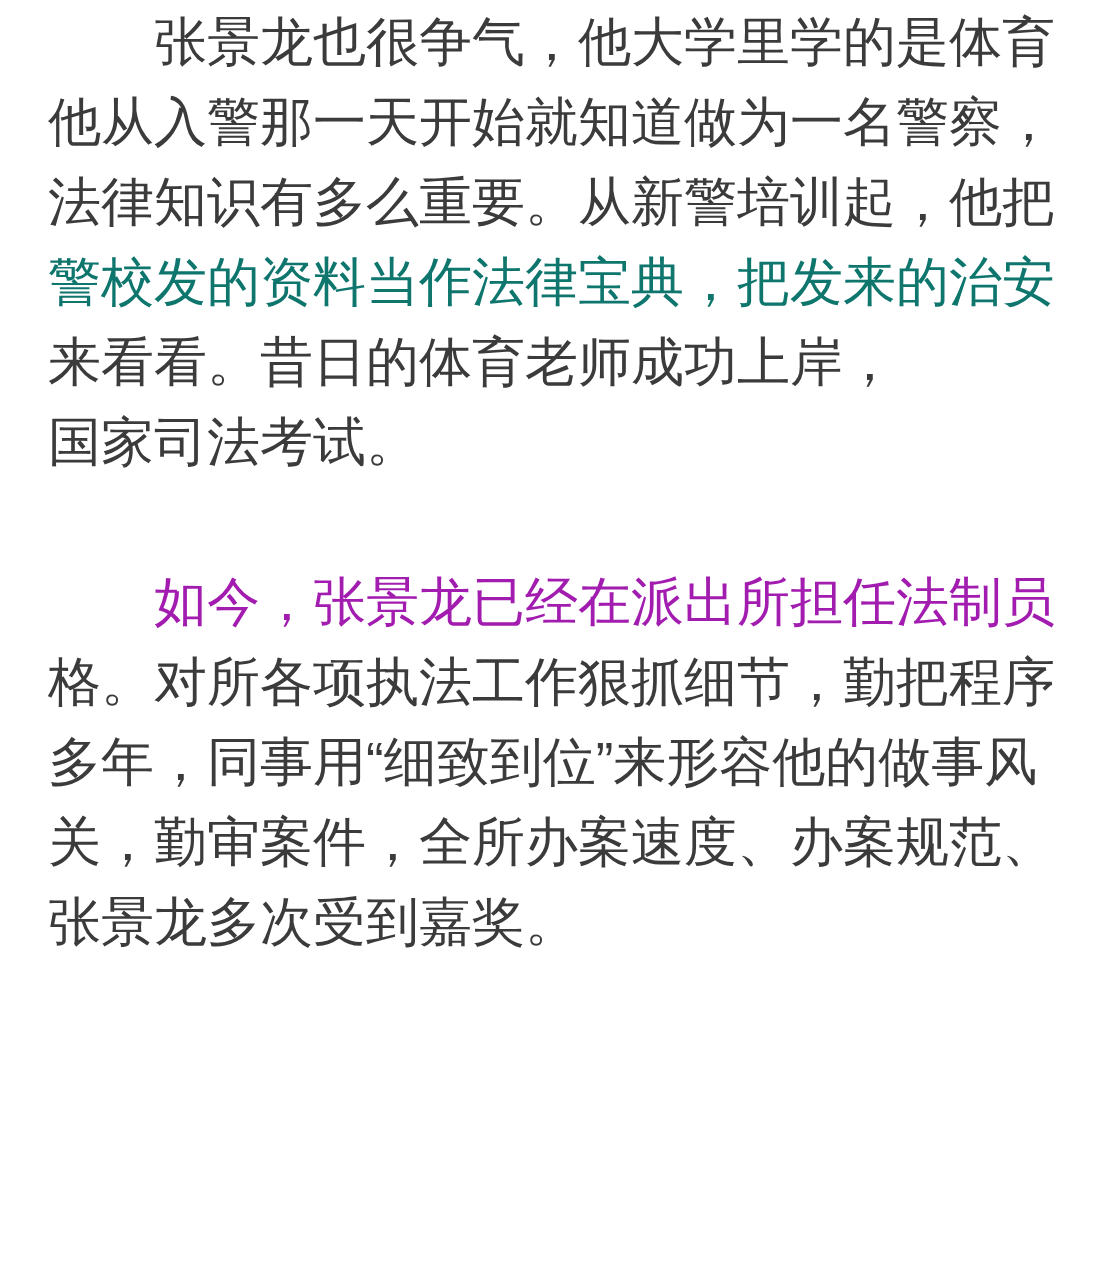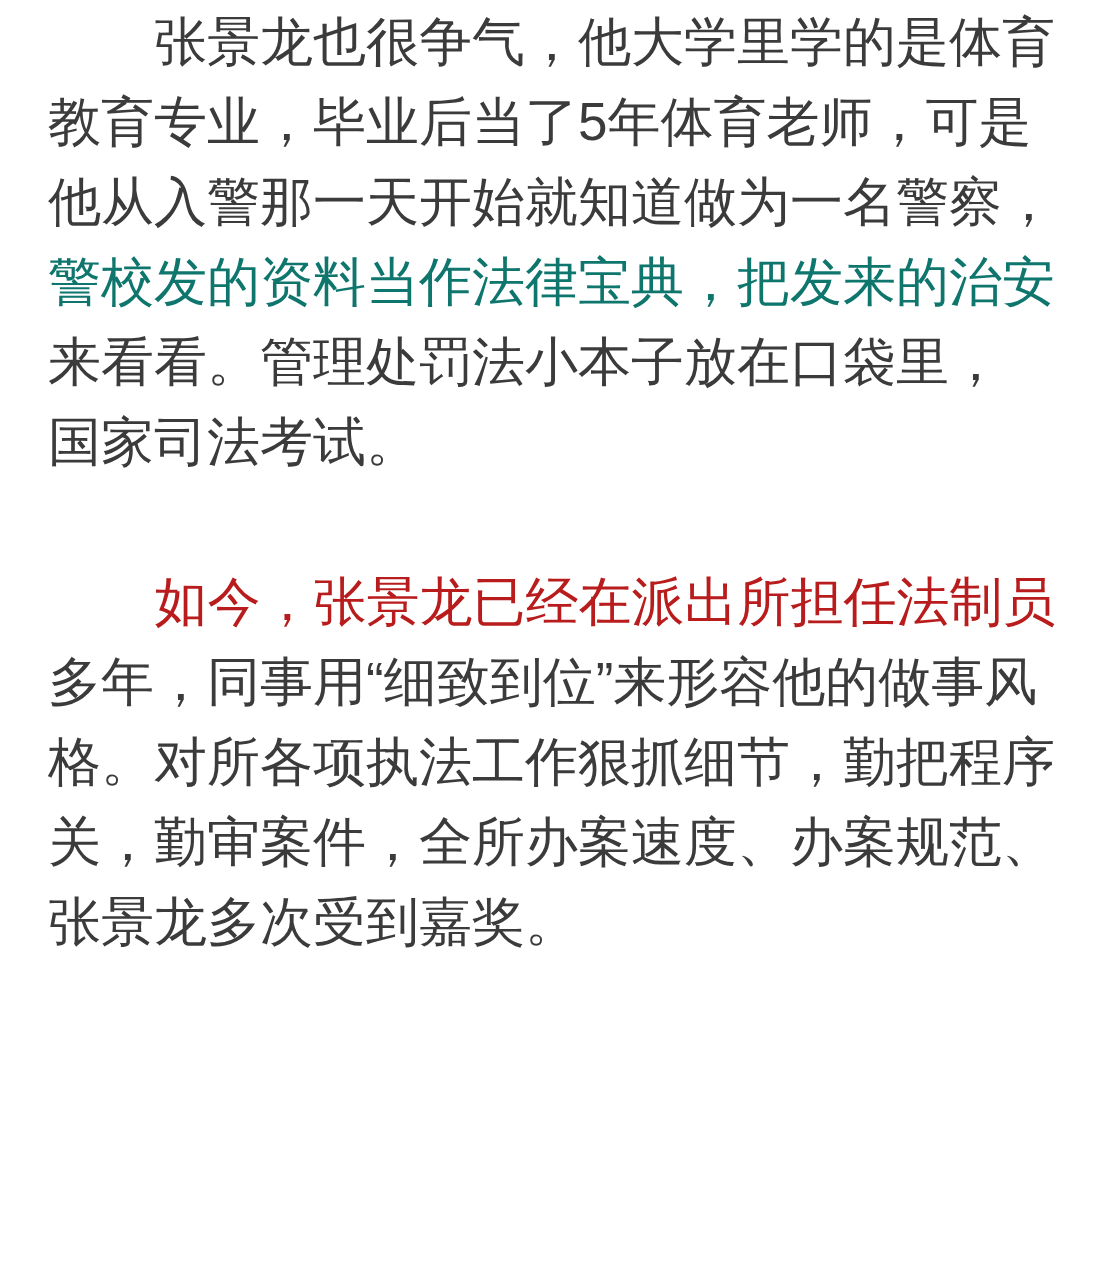--- a/index.html
+++ b/index.html
@@ -38,27 +38,27 @@
     text-indent: 106px; 
   }
 </style>
 </head>
 <body style="background: rgb(255, 255, 255);">
 
 <main class="article">
   <div id="paragraphs">
       <div class="para indented">
         <div class="line" style="color: rgb(59, 59, 59);">张景龙也很争气，他大学里学的是体育</div>
-        <div class="line" style="color: rgb(59, 59, 59);">教育专业，毕业后当了5年体育老师，可是</div>
         <div class="line" style="color: rgb(59, 59, 59);">他从入警那一天开始就知道做为一名警察，</div>
+        <div class="line" style="color: rgb(59, 59, 59);">法律知识有多么重要。从新警培训起，他把</div>
         <div class="line" style="color: #0f766e;">警校发的资料当作法律宝典，把发来的治安</div>
-        <div class="line" style="color: rgb(59, 59, 59);">来看看。管理处罚法小本子放在口袋里，</div>
+        <div class="line" style="color: rgb(59, 59, 59);">来看看。昔日的体育老师成功上岸，</div>
         <div class="line" style="color: rgb(59, 59, 59);">国家司法考试。</div>
       </div>
       <div class="para indented">
-        <div class="line" style="color: #b91c1c; text-align: center;">如今，张景龙已经在派出所担任法制员</div>
+        <div class="line" style="color: #a21caf;">如今，张景龙已经在派出所担任法制员</div>
+        <div class="line" style="color: rgb(59, 59, 59);">格。对所各项执法工作狠抓细节，勤把程序</div>
         <div class="line" style="color: rgb(59, 59, 59);">多年，同事用“细致到位”来形容他的做事风</div>
-        <div class="line" style="color: rgb(59, 59, 59);">格。对所各项执法工作狠抓细节，勤把程序</div>
         <div class="line" style="color: rgb(59, 59, 59);">关，勤审案件，全所办案速度、办案规范、</div>
         <div class="line" style="color: rgb(59, 59, 59);">张景龙多次受到嘉奖。</div>
       </div>
     </div>
 </main>
 
 </body></html>

